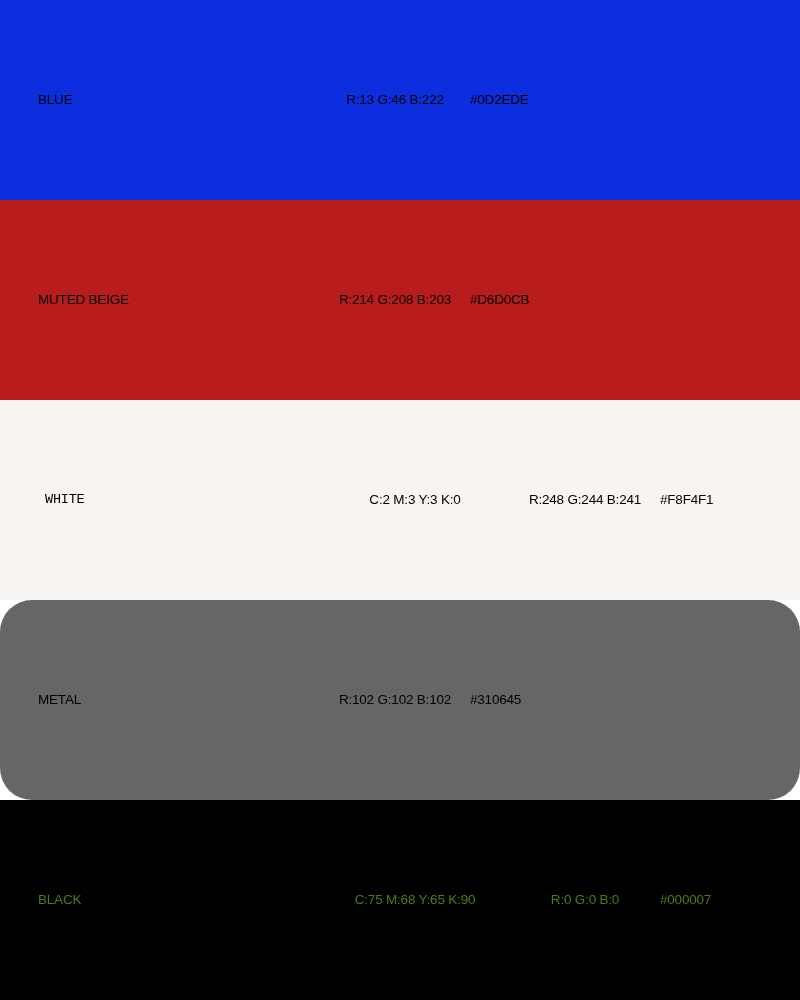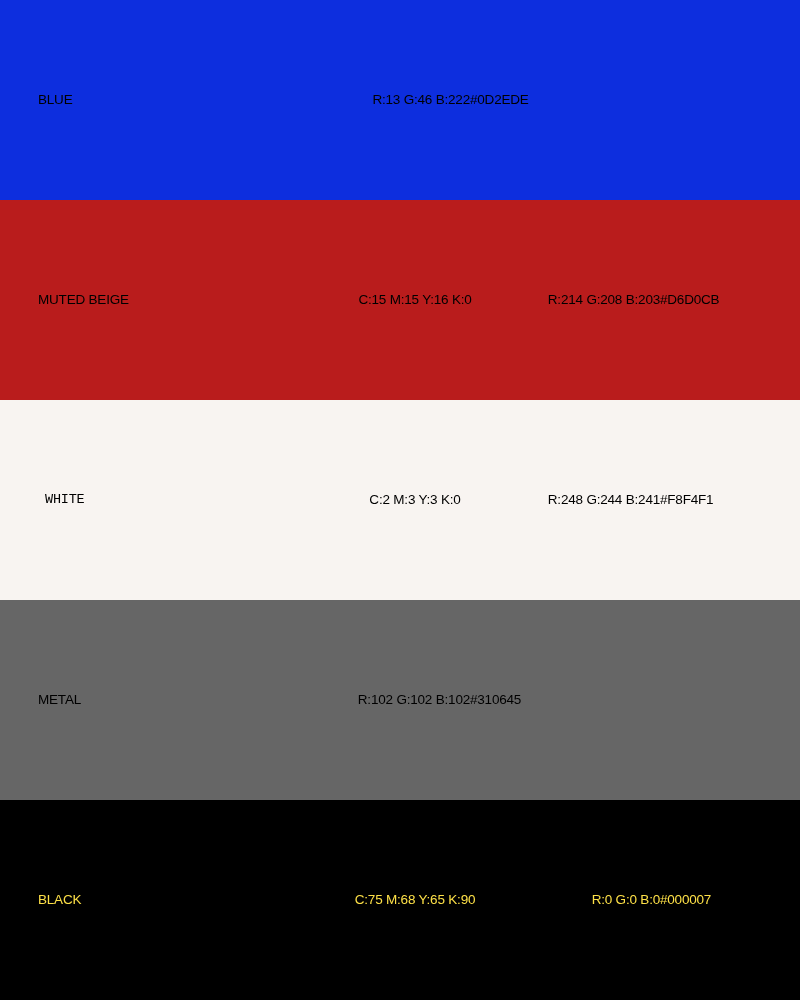--- a/index.html
+++ b/index.html
@@ -55,21 +55,21 @@
     flex: 0 0 320px;
     padding-left: 38px;
     text-align: left;
   }
   .col-cmyk {
     flex: 0 0 190px;
     text-align: center;
   }
   .col-rgb {
     flex: 0 0 150px;
-    text-align: right;
+    text-align: center;
   }
   .col-hex {
     flex: 0 0 140px;
     text-align: left;
   }
 
   
   .row-white .col-name { padding-left: 45px; font-family: Liberation Mono, monospace; }
 </style>
 </head>
@@ -79,41 +79,40 @@
     <div class="swatch-row" style="background: rgb(13, 46, 222); color: rgb(0, 0, 0);">
       <div class="row-inner">
         <div class="cell col-name">BLUE</div>
         <div class="cell col-rgb">R:13 G:46 B:222</div>
         <div class="cell col-hex">#0D2EDE</div>
       </div>
     </div>
     <div class="swatch-row" style="background: #b91c1c; color: rgb(0, 0, 0);">
       <div class="row-inner">
         <div class="cell col-name">MUTED BEIGE</div>
-        <div class="cell col-cmyk">C:15 M:15 Y:16 K:0</div>
         <div class="cell col-rgb">R:214 G:208 B:203</div>
         <div class="cell col-hex">#D6D0CB</div>
       </div>
     </div>
     <div class="swatch-row row-white" style="background: rgb(248, 244, 241); color: rgb(0, 0, 0);">
       <div class="row-inner">
         <div class="cell col-name">WHITE</div>
         <div class="cell col-cmyk">C:2 M:3 Y:3 K:0</div>
         <div class="cell col-rgb">R:248 G:244 B:241</div>
         <div class="cell col-hex">#F8F4F1</div>
       </div>
     </div>
-    <div class="swatch-row" style="background: rgb(102, 102, 102); color: rgb(0, 0, 0);">
+    <div class="swatch-row" style="background: rgb(102, 102, 102); color: rgb(0, 0, 0); border-radius: 32px;">
       <div class="row-inner">
         <div class="cell col-name">METAL</div>
         <div class="cell col-rgb">R:102 G:102 B:102</div>
         <div class="cell col-hex">#310645</div>
       </div>
     </div>
-    <div class="swatch-row" style="background: rgb(0, 0, 0); color: #fde047;">
+    <div class="swatch-row" style="background: rgb(0, 0, 0); color: #4d7c0f;">
       <div class="row-inner">
         <div class="cell col-name">BLACK</div>
         <div class="cell col-cmyk">C:75 M:68 Y:65 K:90</div>
         <div class="cell col-rgb">R:0 G:0 B:0</div>
         <div class="cell col-hex">#000007</div>
       </div>
     </div>
   </div>
 
 </body></html>

